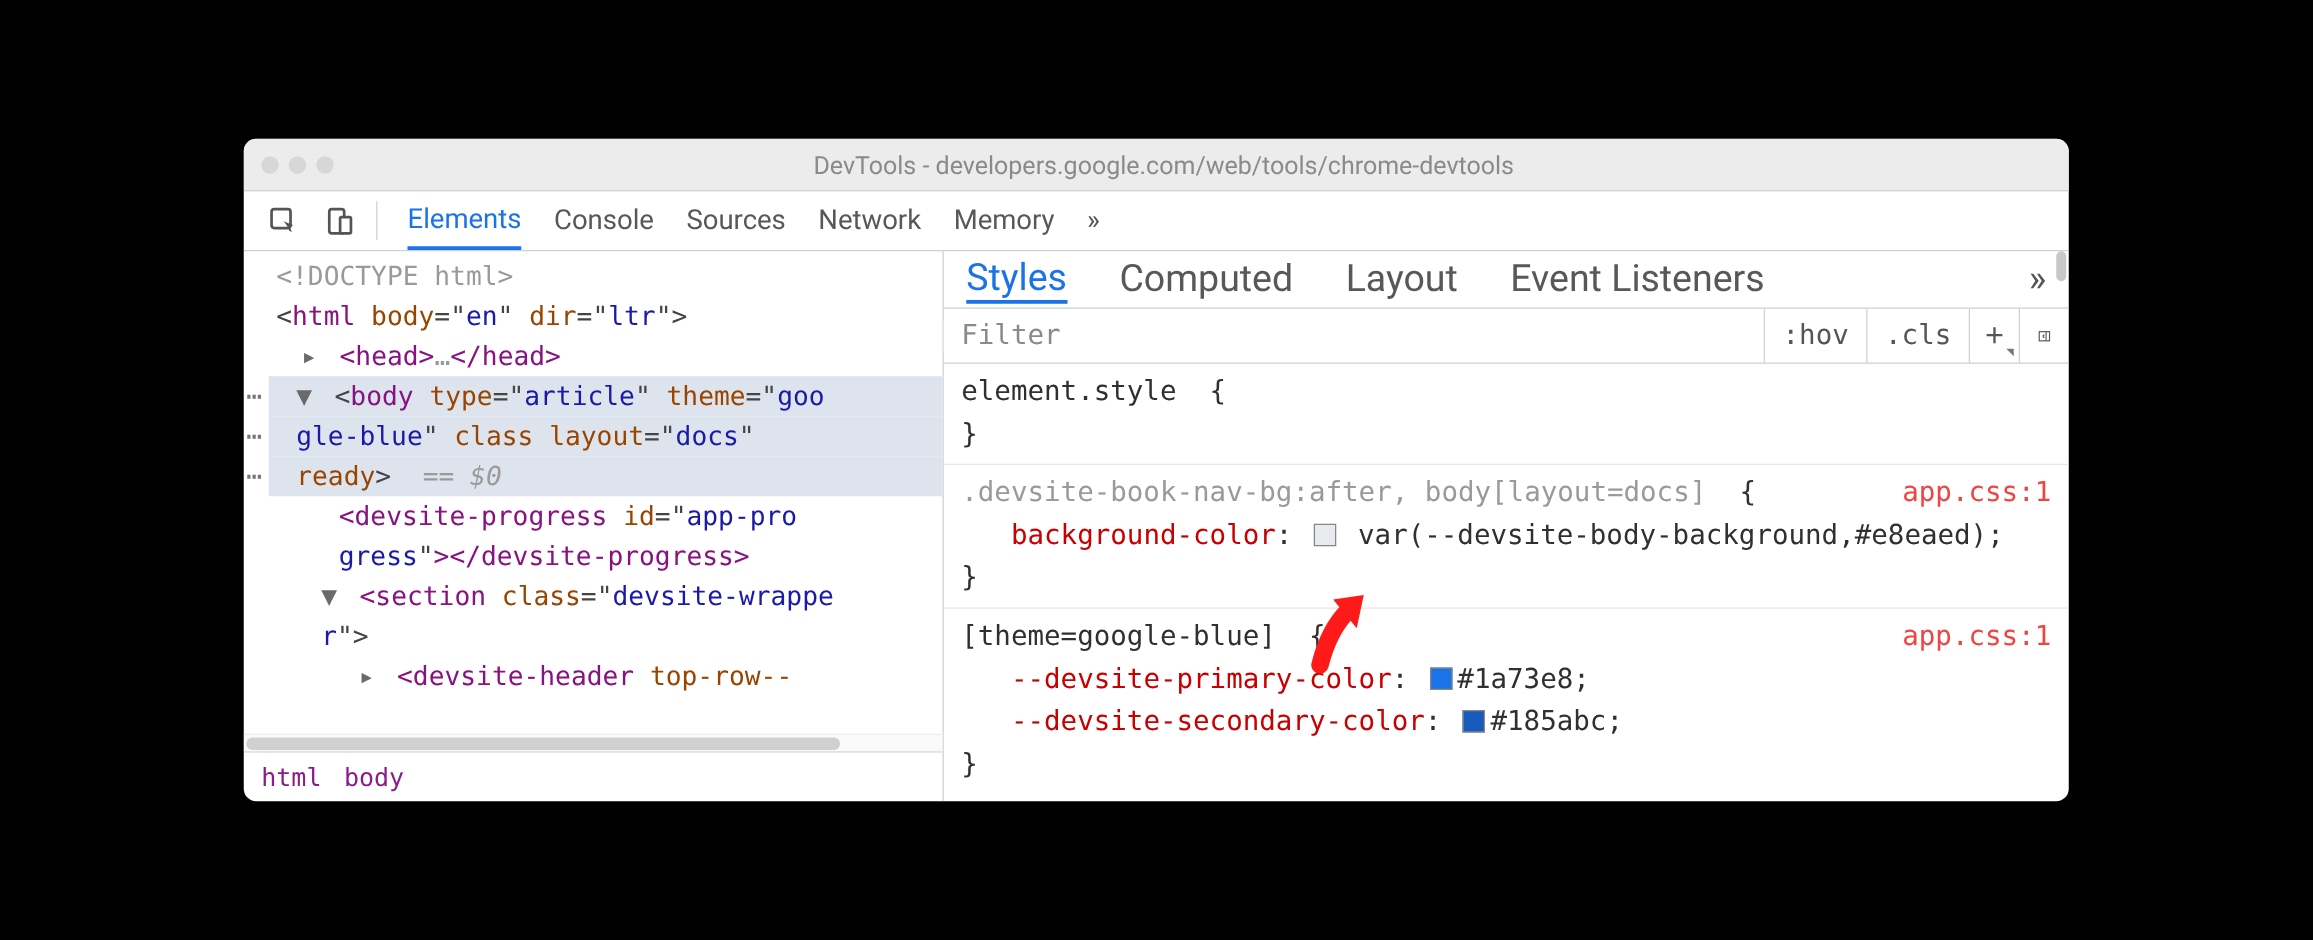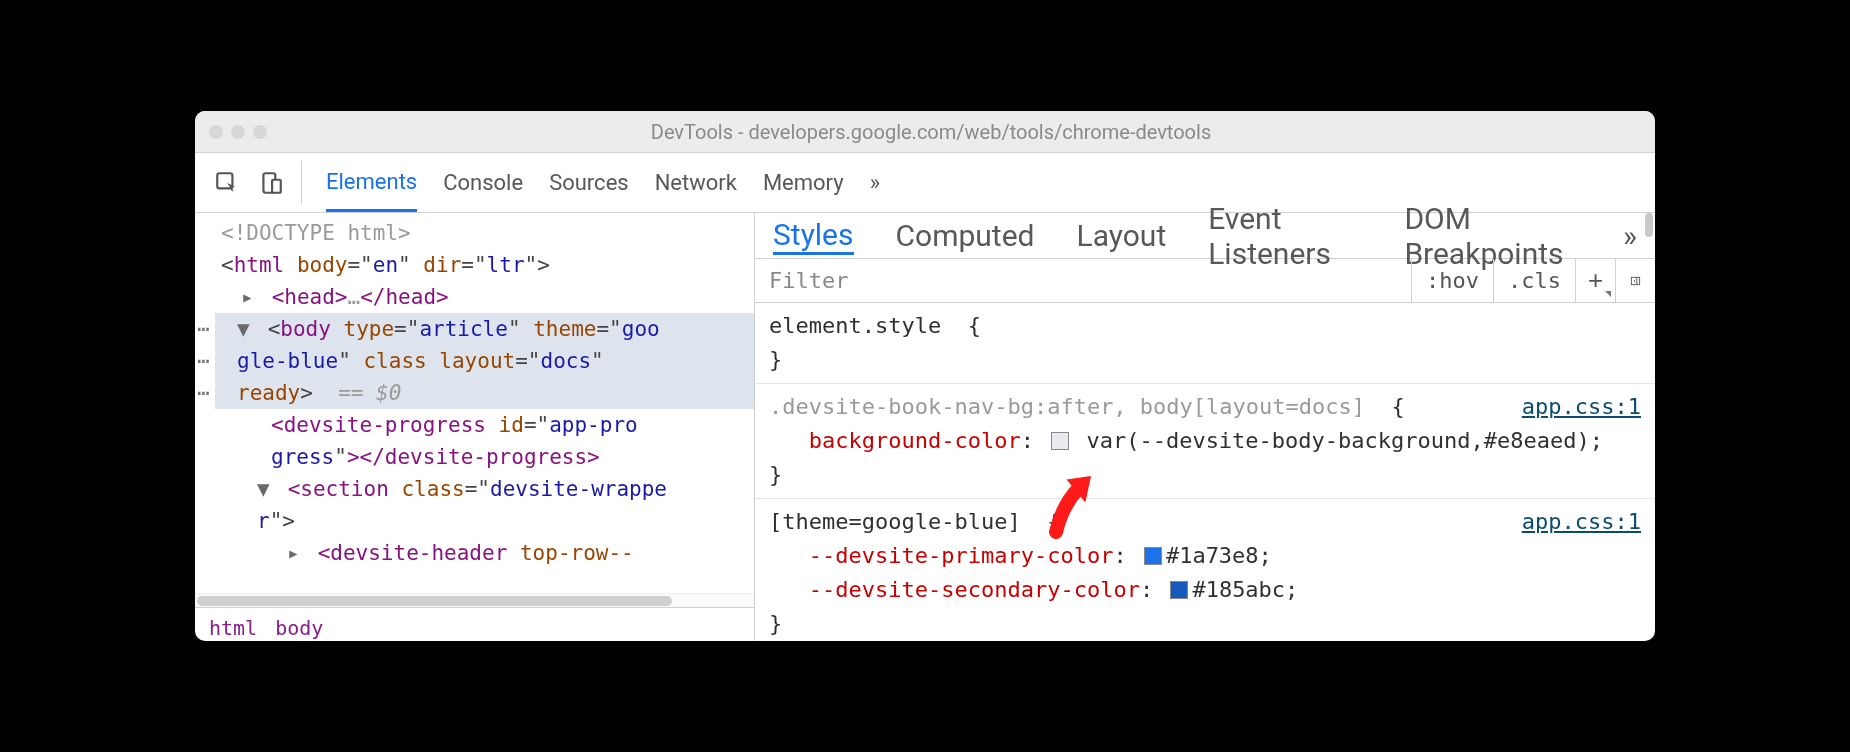--- a/index.html
+++ b/index.html
@@ -30,21 +30,21 @@
   .titlebar{
     height:42px;background:#ececec;border-bottom:1px solid var(--border);
     display:flex;align-items:center;padding:0 14px;gap:10px;
     color:#8a8a8a;font-size:20px;
   }
   .traffic{display:flex;gap:8px;margin-right:14px}
   .dot{width:14px;height:14px;border-radius:50%;background:#d7d7d7}
   .titlebar .title{flex:1;text-align:center;padding-right:70px}
   
   .toolbar{
-    height:60px;border-bottom:1px solid var(--border);
+    height:48px;border-bottom:1px solid var(--border);
     display:flex;align-items:stretch;padding:0 10px;font-size:22px;color:#555;
   }
   .tb-icon{display:flex;align-items:center;justify-content:center;width:44px;cursor:pointer}
   .sep{width:1px;background:var(--border);margin:8px 8px}
   .tabs{display:flex;align-items:stretch;gap:26px;padding-left:16px;flex:1}
   .tab{display:flex;align-items:center;color:#585858;cursor:pointer}
   .tab.active{color:#1a73e8;border-bottom:3px solid #1a73e8}
   .right{display:flex;align-items:center;gap:18px}
   .msgbadge{
     display:flex;align-items:center;gap:6px;border:1px solid #b9c9ff;
@@ -81,21 +81,21 @@
   .filterbar input{flex:1;border:none;outline:none;font:inherit;padding:0 14px;color:#333}
   .filterbar input::placeholder{color:#8a8a8a;font-family:var(--sans)}
   .fbtn{padding:0 14px;color:#555;border-left:1px solid var(--border);height:100%;display:flex;align-items:center;font-family:var(--mono);cursor:pointer}
   .plusbtn{font-family:sans-serif;font-size:26px;width:40px;justify-content:center;position:relative}
   .plusbtn::after{content:"";position:absolute;right:4px;bottom:5px;width:0;height:0;border-left:6px solid transparent;border-top:6px solid #777}
   .sidepanel-icon{width:40px;justify-content:center}
   .sidepanel-icon svg{width:22px;height:22px}
 
   .rules{font-family:var(--mono);font-size:22px;line-height:34px;color:#303030}
   .rule{padding:6px 14px;border-bottom:1px solid #e6e6e6;position:relative}
-  .rule .src{position:absolute;right:14px;top:6px;color:#0c4a6e;text-decoration:underline;cursor:pointer}
+  .rule .src{position:absolute;right:14px;top:6px;color:#ef4444;cursor:pointer}
   .prop{color:var(--prop)}
   .swatch{display:inline-block;width:18px;height:18px;border:1px solid #888;vertical-align:-2px;margin:0 4px}
 
   
   .arrow{position:absolute;left:840px;top:358px;pointer-events:none}
   .arrow svg{width:70px;height:70px}
 
   
   svg{display:block}
 </style>
@@ -197,21 +197,20 @@
       </div>
     </div>
 
     <div class="rightpane">
       <div class="scrollind"></div>
       <div class="subtabs">
         <div class="tab active">Styles</div>
         <div class="tab">Computed</div>
         <div class="tab">Layout</div>
         <div class="tab">Event Listeners</div>
-        <div class="tab">DOM Breakpoints</div>
         <div class="tab more">»</div>
       </div>
       <div class="filterbar">
         <input placeholder="Filter" style="">
         <div class="fbtn">:hov</div>
         <div class="fbtn">.cls</div>
         <div class="fbtn plusbtn">+</div>
         <div class="fbtn sidepanel-icon">
           <svg viewBox="0 0 24 24" fill="none" stroke="#555" stroke-width="2">
               <rect x="3" y="4" width="18" height="16"></rect>

